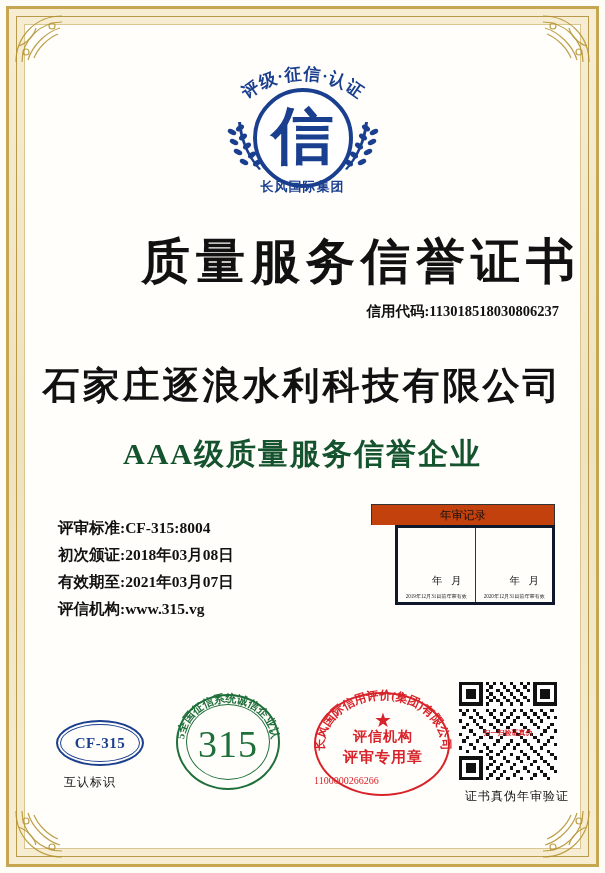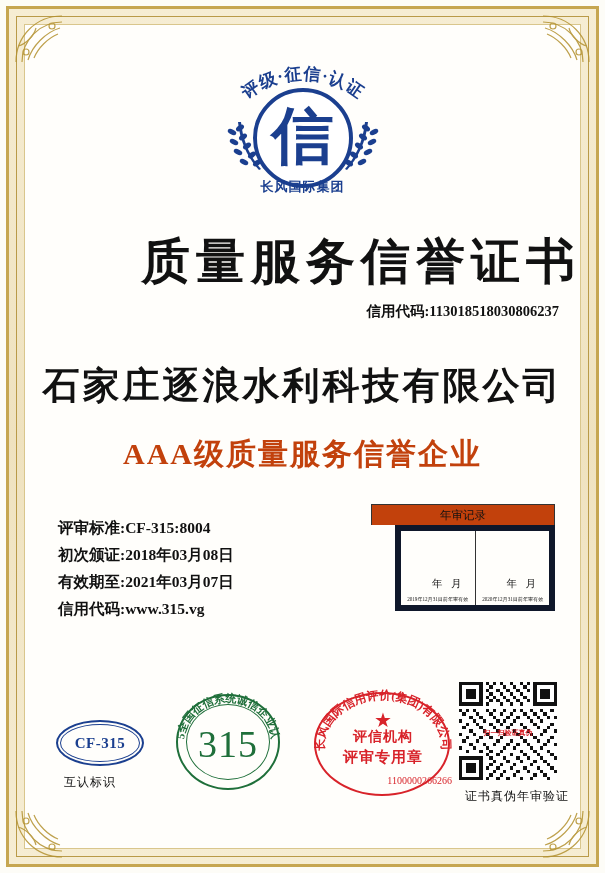--- a/index.html
+++ b/index.html
@@ -165,21 +165,21 @@
     letter-spacing: 3px;
   }
 
   .grade-line {
     position: absolute;
     left: 0; right: 0;
     top: 410px;
     text-align: center;
     font-size: 30px;
     font-weight: bold;
-    color: #c2410c;
+    color: #14532d;
     letter-spacing: 2px;
   }
 
   
   .details {
     position: absolute;
     left: 34px;
     top: 490px;
     font-size: 15.5px;
     color: #111111;
@@ -199,21 +199,21 @@
     border: 1px solid #333;
     border-bottom: none;
     text-align: center;
     font-size: 11.5px;
     padding: 3px 0 2px;
     color: #111;
     background: #c2410c;
   }
   .review-body {
     display: flex;
-    border: 6px solid #0f172a;
+    border: 3px solid #0f172a;
     height: 74px;
     margin-left: 24px;
   }
   .review-cell {
     flex: 1;
     position: relative;
   }
   .review-cell + .review-cell { border-left: 1px solid #333; }
   .review-ym {
     position: absolute;
@@ -352,21 +352,21 @@
     text-align: center;
     color: #d8232a;
     font-weight: bold;
   }
   .seal-red .l1 { top: 40px; font-size: 14px; letter-spacing: 1px; }
   .seal-red .l2 { top: 60px; font-size: 15px; letter-spacing: 1px; }
   .seal-red .num {
     position: absolute;
     left: 0; right: 0;
     bottom: 14px;
-    text-align: right;
+    text-align: left;
     font-size: 10px;
     color: #d8232a;
   }
 
   
   .qr-wrap {
     position: absolute;
     right: 24px;
     top: 40px;
     width: 98px;
@@ -502,21 +502,21 @@
     <div class="credit-code">信用代码:113018518030806237</div>
 
     <div class="company-name">石家庄逐浪水利科技有限公司</div>
 
     <div class="grade-line">AAA级质量服务信誉企业</div>
 
     <div class="details">
       <div>评审标准:CF-315:8004</div>
       <div>初次颁证:2018年03月08日</div>
       <div>有效期至:2021年03月07日</div>
-      <div>信用代码:www.315.vg</div>
+      <div>评信机构:www.315.vg</div>
     </div>
 
     <div class="review-table">
       <div class="review-title">年审记录</div>
       <div class="review-body">
         <div class="review-cell">
           <div class="review-ym">年 月</div>
           <div class="review-note">2019年12月31日前年审有效</div>
         </div>
         <div class="review-cell">

